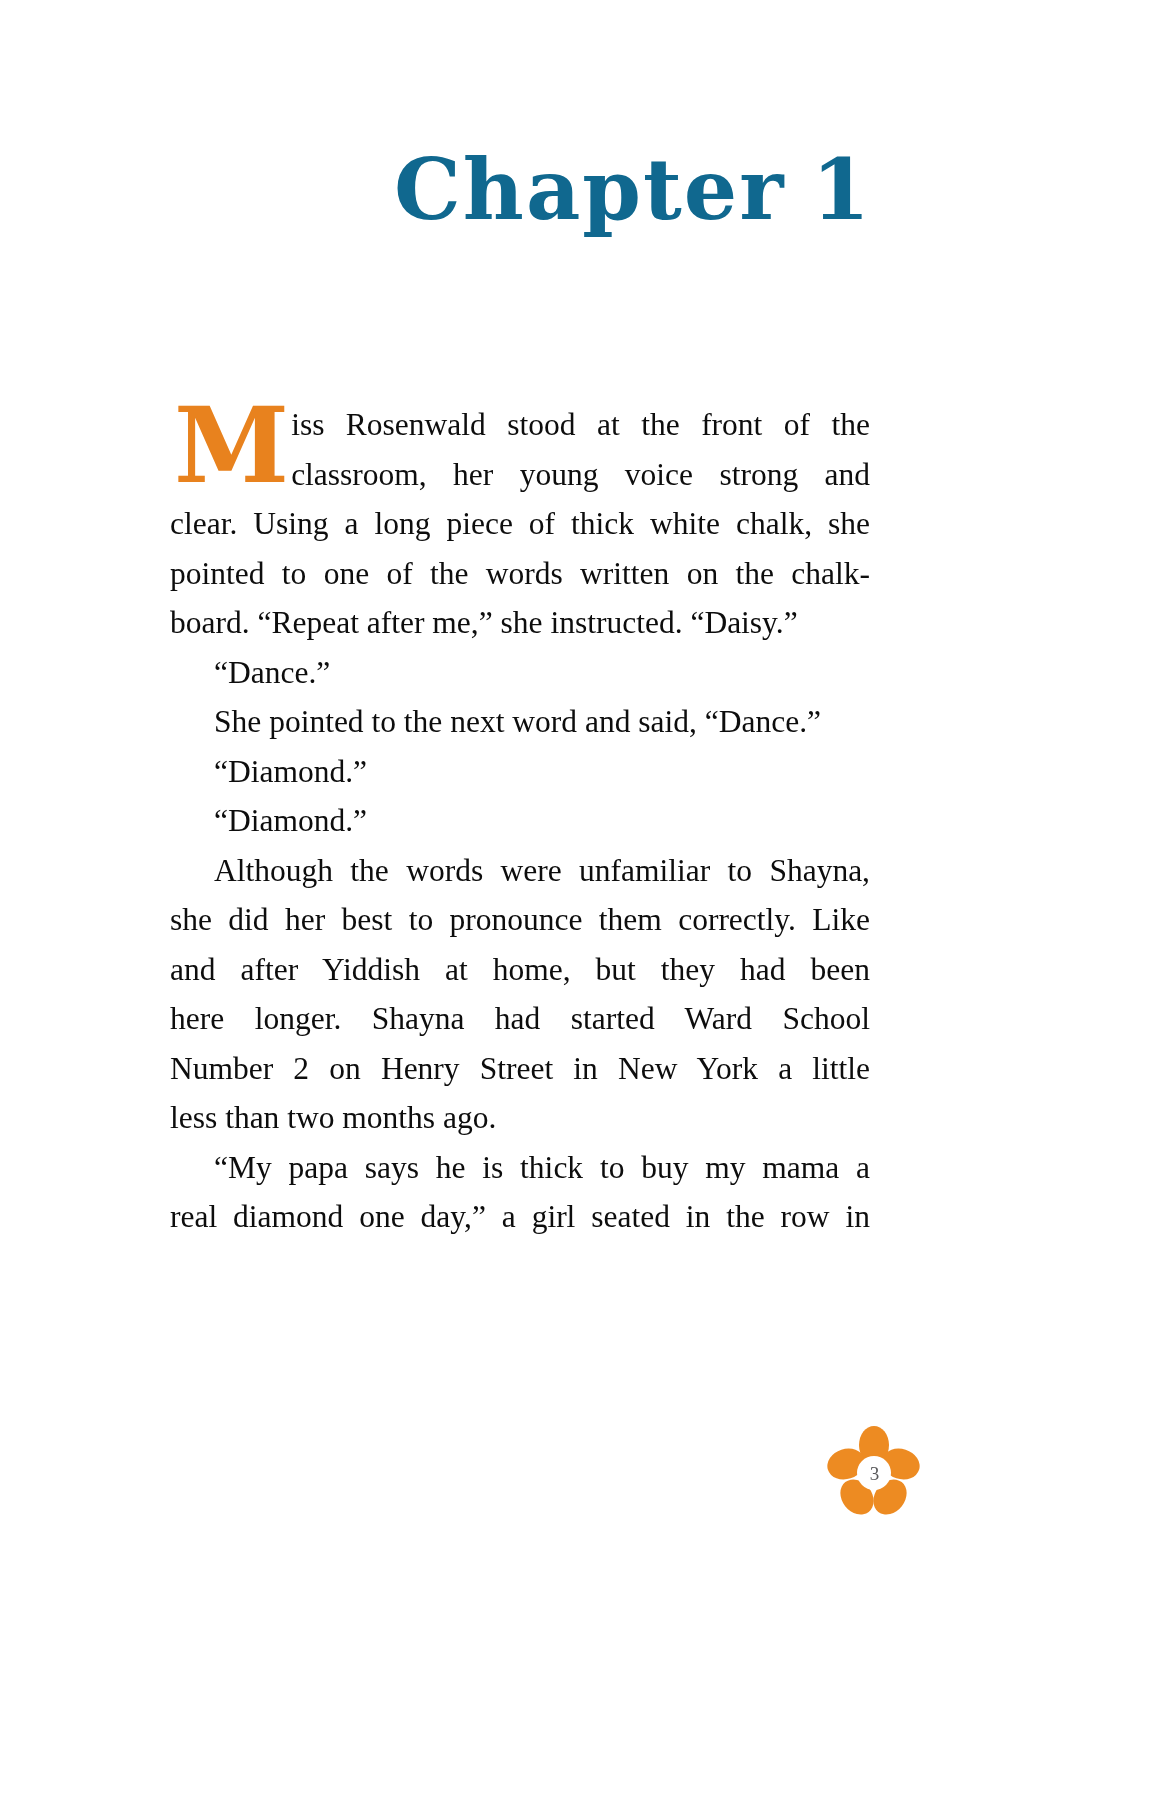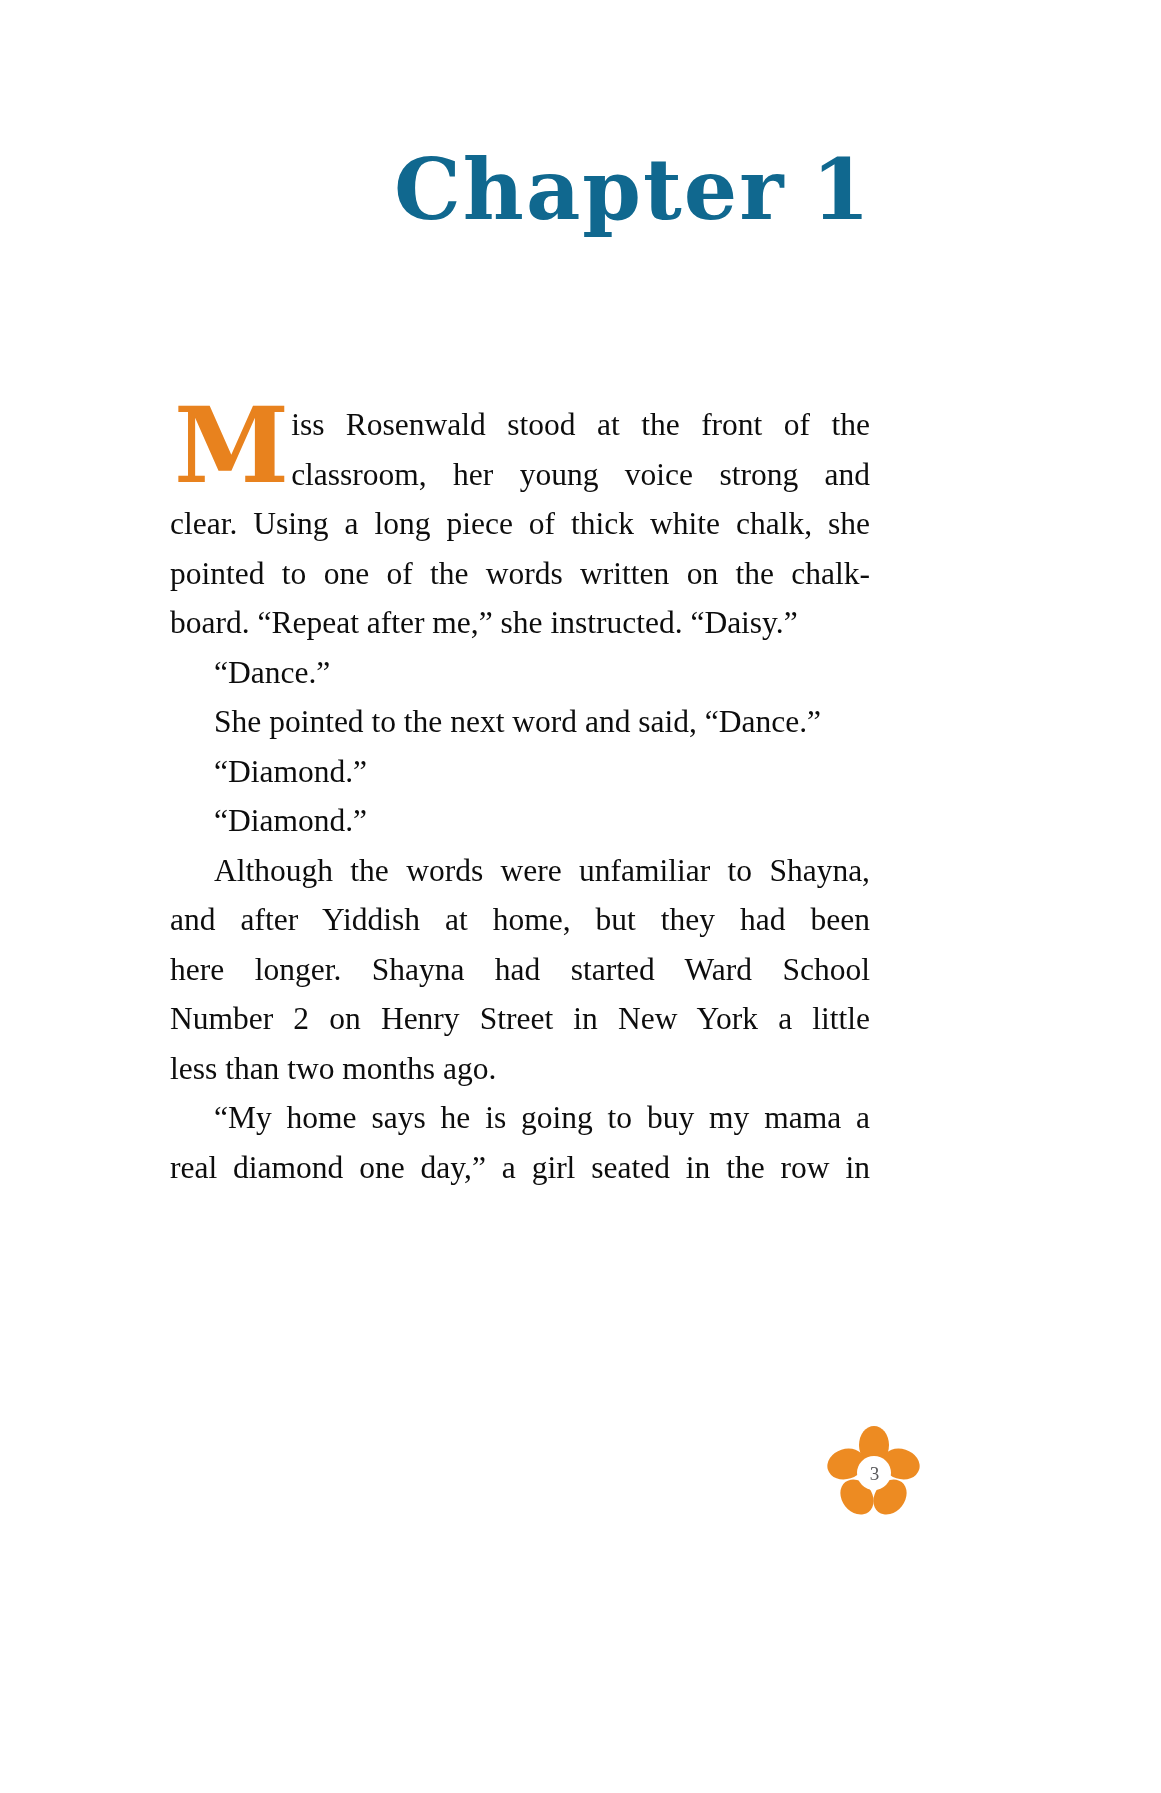--- a/index.html
+++ b/index.html
@@ -160,28 +160,29 @@
     <p class="para indent">“Dance.”</p>
 
     <p class="para indent">She pointed to the next word and said, “Dance.”</p>
 
     <p class="para indent">“Diamond.”</p>
 
     <p class="para indent">“Diamond.”</p>
 
     <p class="para">
       <span class="indent-line">Although the words were unfamiliar to Shayna,</span>
+      <span class="justified-line">she did her best to pronounce them correctly. Like</span>
       <span class="justified-line">and after Yiddish at home, but they had been</span>
       <span class="justified-line">here longer. Shayna had started Ward School</span>
       <span class="justified-line">Number 2 on Henry Street in New York a little</span>
       <span class="flush-line">less than two months ago.</span>
     </p>
 
     <p class="para">
-      <span class="indent-line">“My home says he is going to buy my mama a</span>
+      <span class="indent-line">“My papa says he is thick to buy my mama a</span>
       <span class="justified-line">real diamond one day,” a girl seated in the row in</span>
     </p>
 
   </div>
 
   <div class="folio">
     <svg viewBox="0 0 96 96">
       <g fill="#ed8b22">
         <ellipse cx="48" cy="20" rx="15" ry="19"></ellipse>
         <ellipse cx="75" cy="39" rx="19" ry="15" transform="rotate(18 75 39)"></ellipse>

